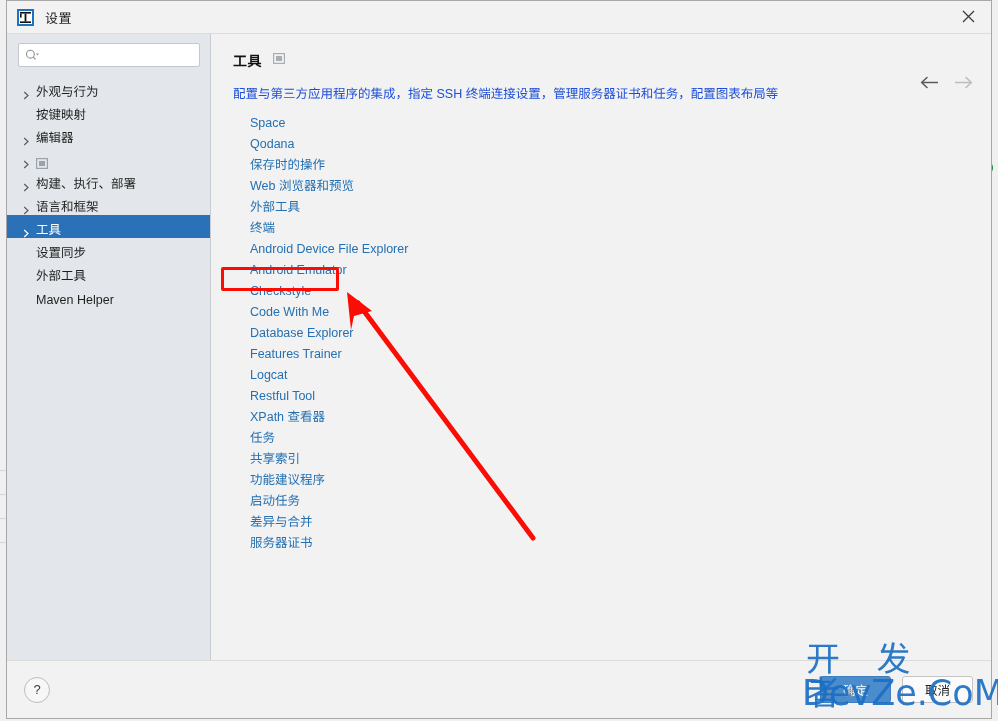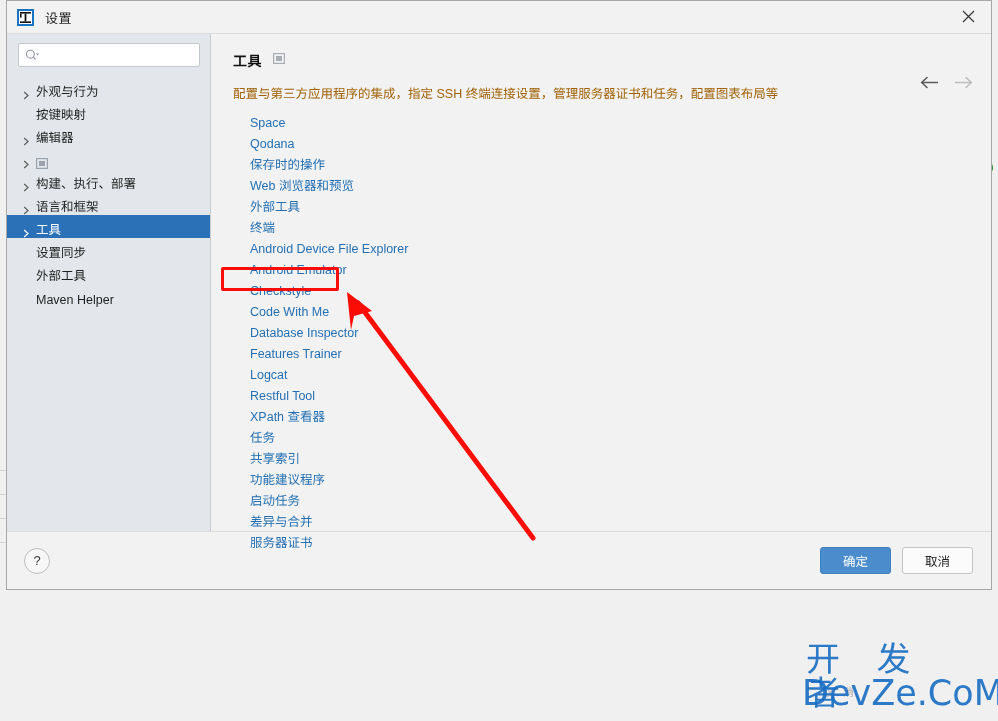--- a/index.html
+++ b/index.html
@@ -47,21 +47,21 @@
     color: #1d7a3e;
     white-space: nowrap;
   }
 
   
   .window {
     position: absolute;
     left: 6px;
     top: 0px;
     width: 986px;
-    height: 590px;
+    height: 719px;
     background: #f2f2f2;
     border: 1px solid #a7a7a7;
     box-sizing: border-box;
     display: flex;
     flex-direction: column;
   }
 
   
   .titlebar {
     height: 32px;
@@ -198,21 +198,21 @@
   }
   .content-title {
     font-size: 14px;
     font-weight: bold;
     color: #111111;
     letter-spacing: .5px;
   }
   .content-desc {
     padding: 16px 22px 0 22px;
     font-size: 12.5px;
-    color: #a16207;
+    color: #1d4ed8;
     line-height: 16px;
   }
   .link-list {
     padding: 11px 0 0 25px;
   }
   .link-item {
     display: block;
     font-size: 12.5px;
     line-height: 21px;
     height: 21px;
@@ -498,21 +498,21 @@
         <a class="link-item" href="#">Space</a>
         <a class="link-item" href="#">Qodana</a>
         <a class="link-item" href="#">保存时的操作</a>
         <a class="link-item" href="#">Web 浏览器和预览</a>
         <a class="link-item" href="#">外部工具</a>
         <a class="link-item" href="#">终端</a>
         <a class="link-item" href="#">Android Device File Explorer</a>
         <a class="link-item" href="#">Android Emulator</a>
         <a class="link-item" href="#">Checkstyle</a>
         <a class="link-item" href="#">Code With Me</a>
-        <a class="link-item" href="#">Database Inspector</a>
+        <a class="link-item" href="#">Database Explorer</a>
         <a class="link-item" href="#">Features Trainer</a>
         <a class="link-item" href="#">Logcat</a>
         <a class="link-item" href="#">Restful Tool</a>
         <a class="link-item" href="#">XPath 查看器</a>
         <a class="link-item" href="#">任务</a>
         <a class="link-item" href="#">共享索引</a>
         <a class="link-item" href="#">功能建议程序</a>
         <a class="link-item" href="#">启动任务</a>
         <a class="link-item" href="#">差异与合并</a>
         <a class="link-item" href="#">服务器证书</a>

